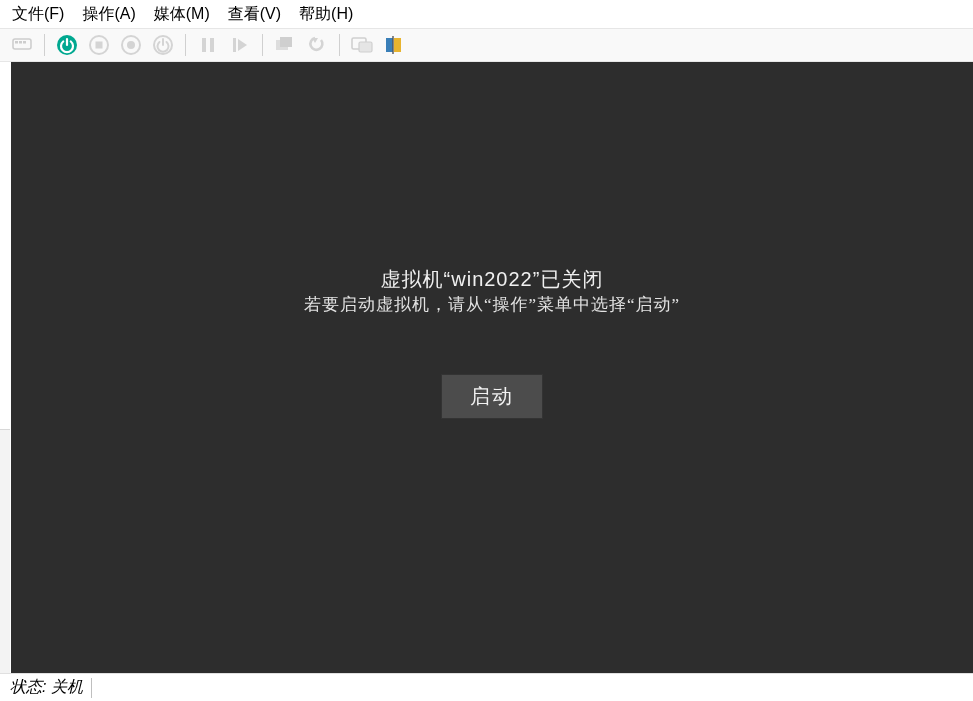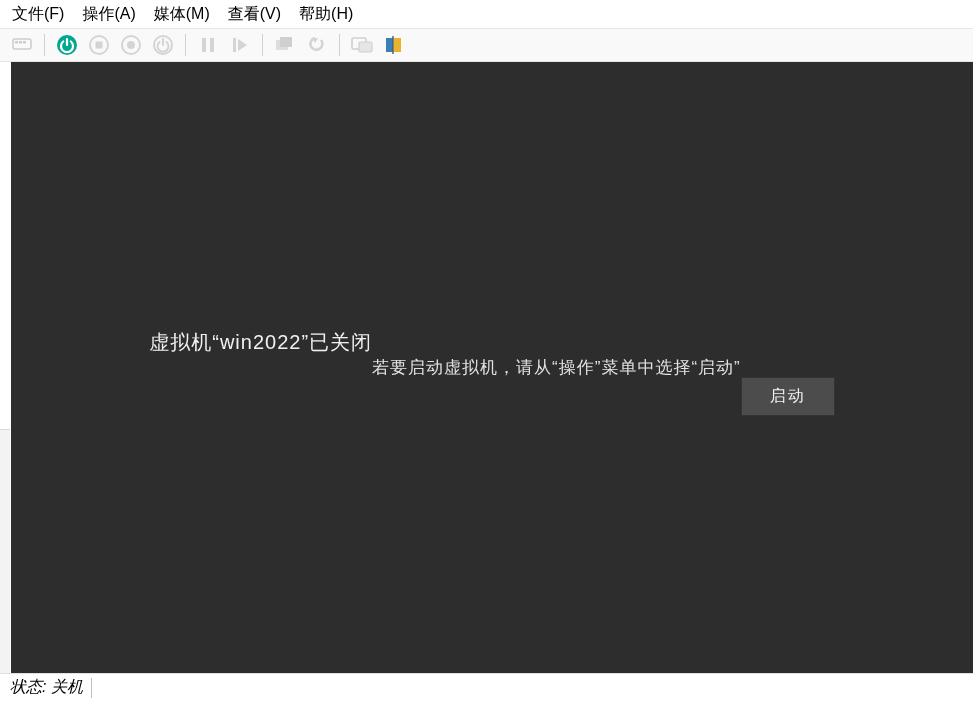--- a/index.html
+++ b/index.html
@@ -92,43 +92,44 @@
     background:#0a4b7a;
   }
   .viewport {
     position: absolute;
     left: 11px;
     right: 0;
     top: 0;
     bottom: 0;
     background: #2d2d2d;
     display: flex;
-    flex-direction: row;
+    flex-direction: column;
     align-items: center;
     justify-content: center;
     color: #e8e8e8;
   }
   .viewport .title {
     font-size: 20px;
     color: #f0f0f0;
     margin-top: -50px;
     letter-spacing: 1px;
   }
   .viewport .subtitle {
     font-size: 17px;
     color: #e2e2e2;
     letter-spacing: 1px;
+    font-family: Liberation Serif, serif;
   }
   .viewport .start-btn {
     margin-top: 58px;
     padding: 8px 28px;
     background: #4c4c4c;
     border: 1px solid #333333;
     color: #f2f2f2;
-    font-size: 16px;
+    font-size: 20px;
     cursor: pointer;
     letter-spacing: 2px;
   }
   
   .statusbar {
     height: 28px;
     display: flex;
     align-items: center;
     padding-left: 10px;
     background: #ffffff;

